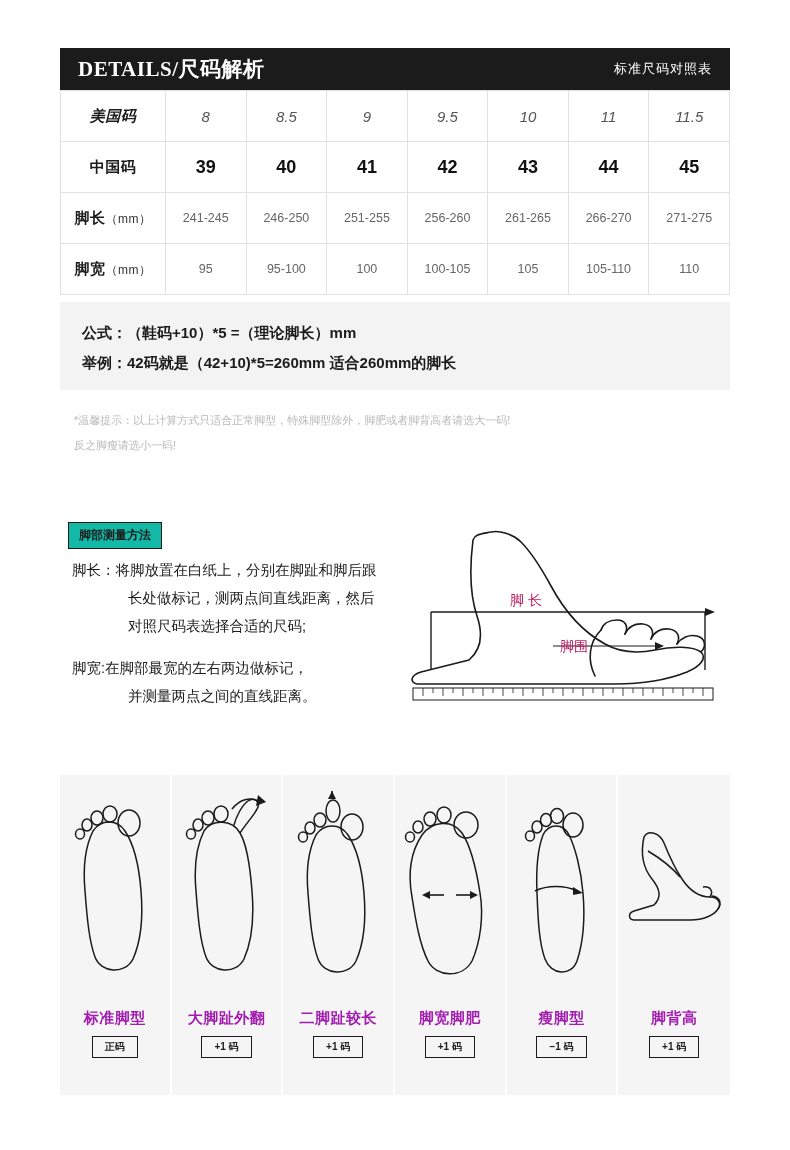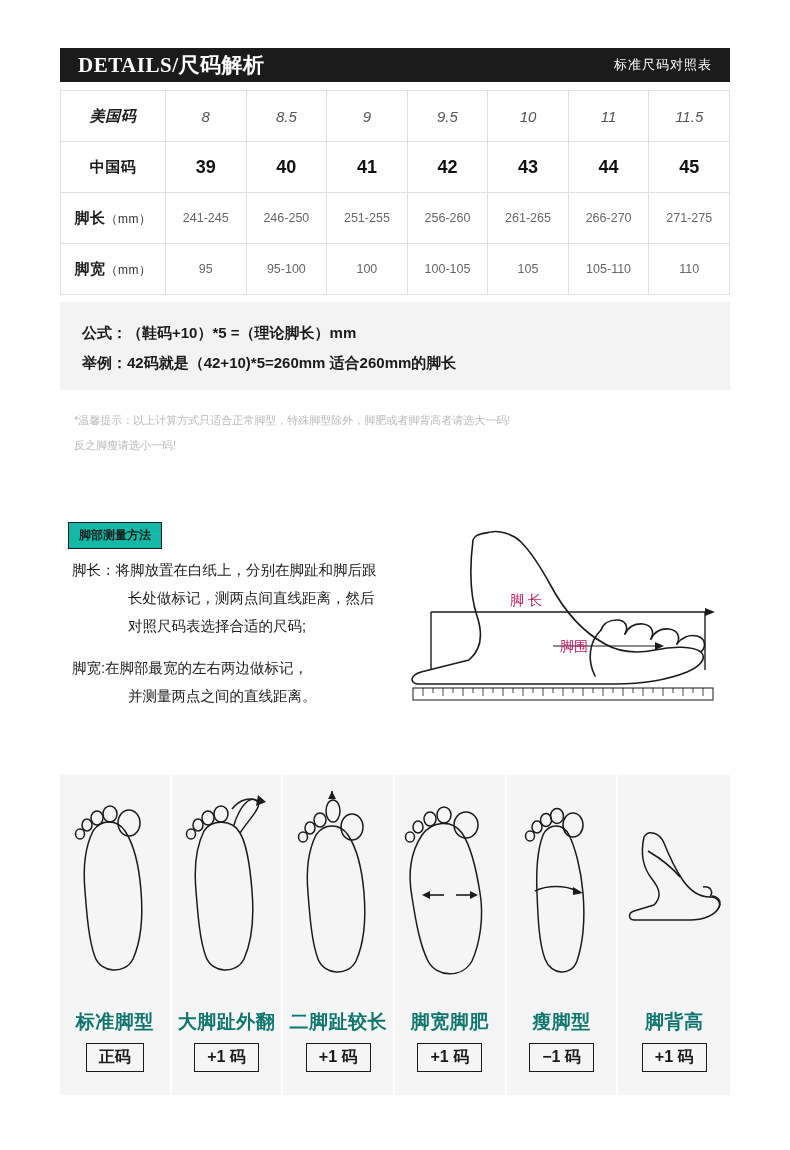--- a/index.html
+++ b/index.html
@@ -21,21 +21,21 @@
     position: relative;
     box-sizing: border-box;
   }
 
   
   .header {
     position: absolute;
     left: 60px;
     top: 48px;
     width: 670px;
-    height: 34px;
+    height: 42px;
     background: #1b1b1b;
     color: #ffffff;
     display: flex;
     align-items: center;
     justify-content: space-between;
     box-sizing: border-box;
     padding: 0 18px;
   }
   .header-title {
     font-family: "Liberation Serif", serif;
@@ -188,30 +188,30 @@
   }
   .type-cell:last-child { border-right: none; }
   .type-art {
     height: 232px;
     width: 100%;
     display: flex;
     align-items: center;
     justify-content: center;
   }
   .type-name {
-    font-size: 19px;
+    font-size: 15px;
     font-weight: bold;
-    color: #0f766e;
+    color: #a21caf;
     margin-top: 2px;
     letter-spacing: 0.5px;
   }
   .type-badge {
     margin-top: 8px;
     border: 1px solid #1b1b1b;
-    font-size: 16px;
+    font-size: 10px;
     font-weight: bold;
     padding: 3px 12px;
     color: #1b1b1b;
     background: #f5f5f5;
   }
 </style>
 </head>
 <body>
 
 <div class="page">

